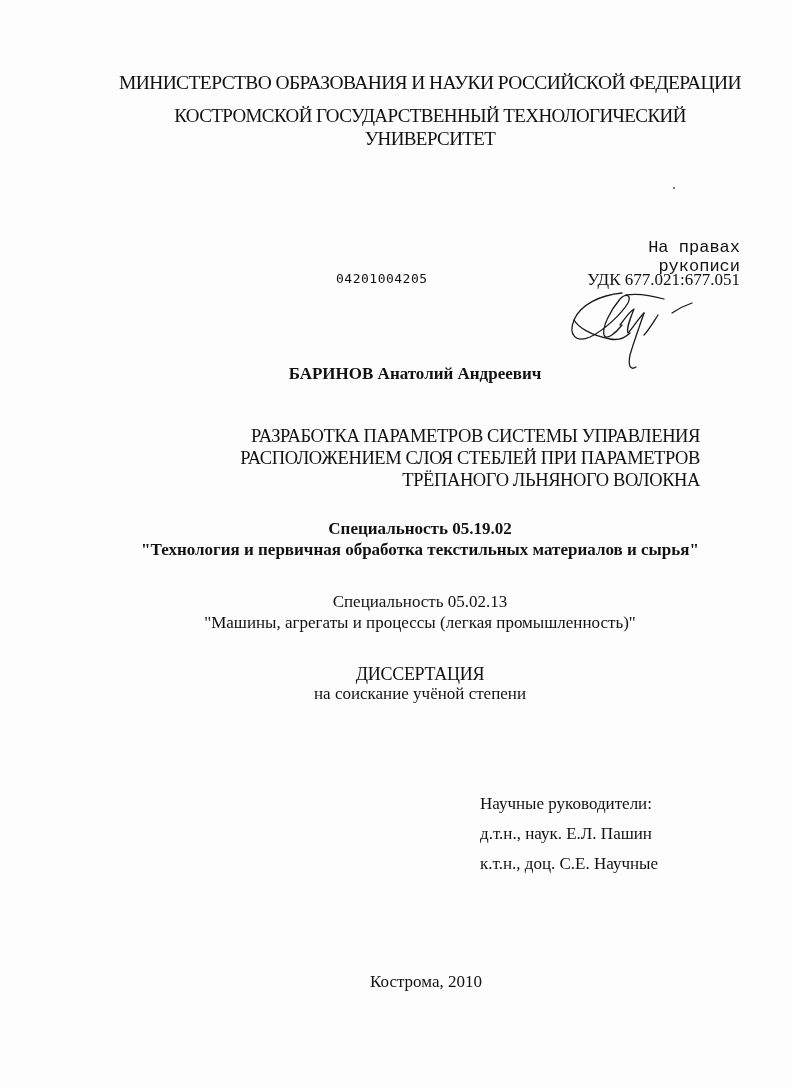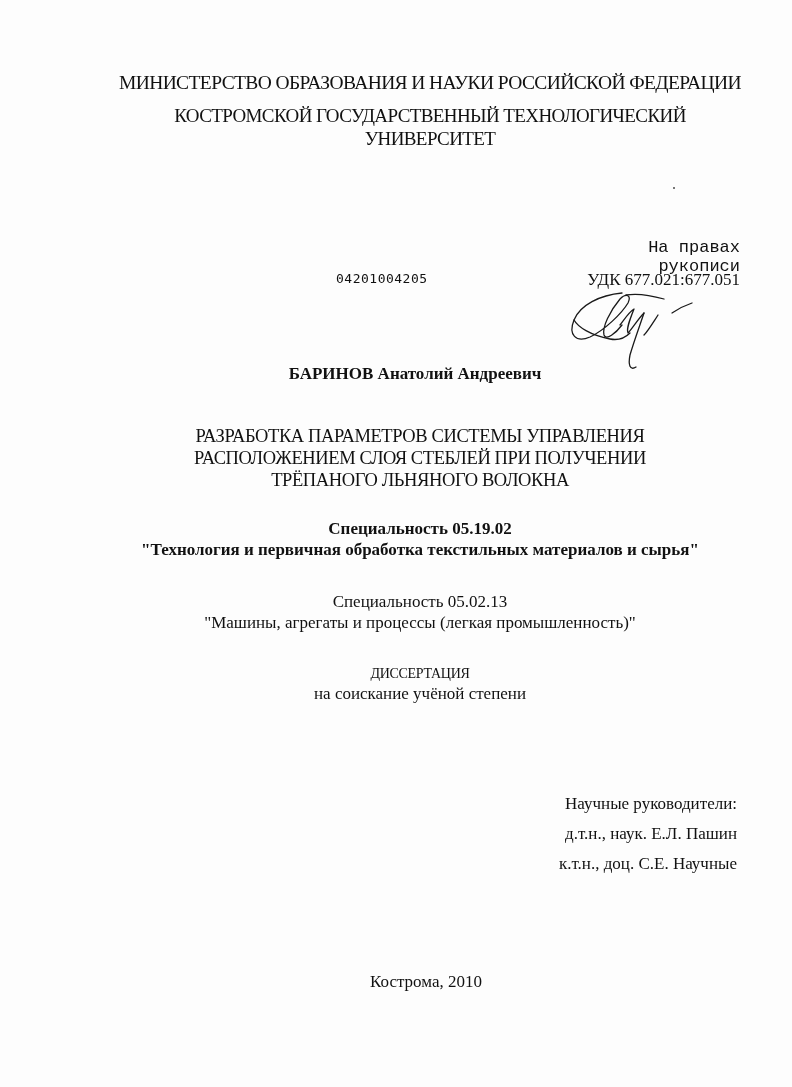--- a/index.html
+++ b/index.html
@@ -64,21 +64,21 @@
       left: 200px;
       width: 430px;
       text-align: center;
       font-size: 17px;
       font-weight: bold;
     }
     .title {
       top: 425px;
       left: 140px;
       width: 560px;
-      text-align: center;
+      text-align: right;
       font-size: 18.5px;
       line-height: 22px;
       letter-spacing: -0.4px;
     }
     .spec {
       left: 100px;
       width: 640px;
       text-align: center;
       font-size: 17px;
       line-height: 21px;
@@ -86,26 +86,26 @@
     .spec1 { top: 518px; font-weight: bold; }
     .spec2 { top: 591px; }
     .dissertation {
       top: 664px;
       left: 250px;
       width: 340px;
       text-align: center;
       font-size: 17px;
       line-height: 20px;
     }
-    .dissertation .head { font-size: 14px; letter-spacing: -0.3px; }
+    .dissertation .head { font-size: 18px; letter-spacing: -0.3px; }
     .supervisors {
       top: 789px;
       left: 480px;
       width: 257px;
-      text-align: right;
+      text-align: left;
       font-size: 17px;
       line-height: 30px;
     }
     .city {
       top: 972px;
       left: 300px;
       width: 252px;
       text-align: center;
       font-size: 17px;
     }
@@ -144,21 +144,21 @@
     <path d="M98 30 C 94 36, 88 46, 84 50"></path>
     <path d="M112 28 C 118 24, 126 20, 132 18"></path>
     <path d="M14 35 C 18 42, 30 50, 50 54 C 60 56, 66 52, 70 48"></path>
   </svg>
 </div>
 
 <div class="abs author">БАРИНОВ Анатолий Андреевич</div>
 
 <div class="abs title">
   <div>РАЗРАБОТКА ПАРАМЕТРОВ СИСТЕМЫ УПРАВЛЕНИЯ</div>
-  <div>РАСПОЛОЖЕНИЕМ СЛОЯ СТЕБЛЕЙ ПРИ ПОЛУЧЕНИИ</div>
+  <div>РАСПОЛОЖЕНИЕМ СЛОЯ СТЕБЛЕЙ ПРИ ПАРАМЕТРОВ</div>
   <div>ТРЁПАНОГО ЛЬНЯНОГО ВОЛОКНА</div>
 </div>
 
 <div class="abs spec spec1">
   <div>Специальность 05.19.02</div>
   <div>"Технология и первичная обработка текстильных материалов и сырья"</div>
 </div>
 
 <div class="abs spec spec2">
   <div>Специальность 05.02.13</div>

